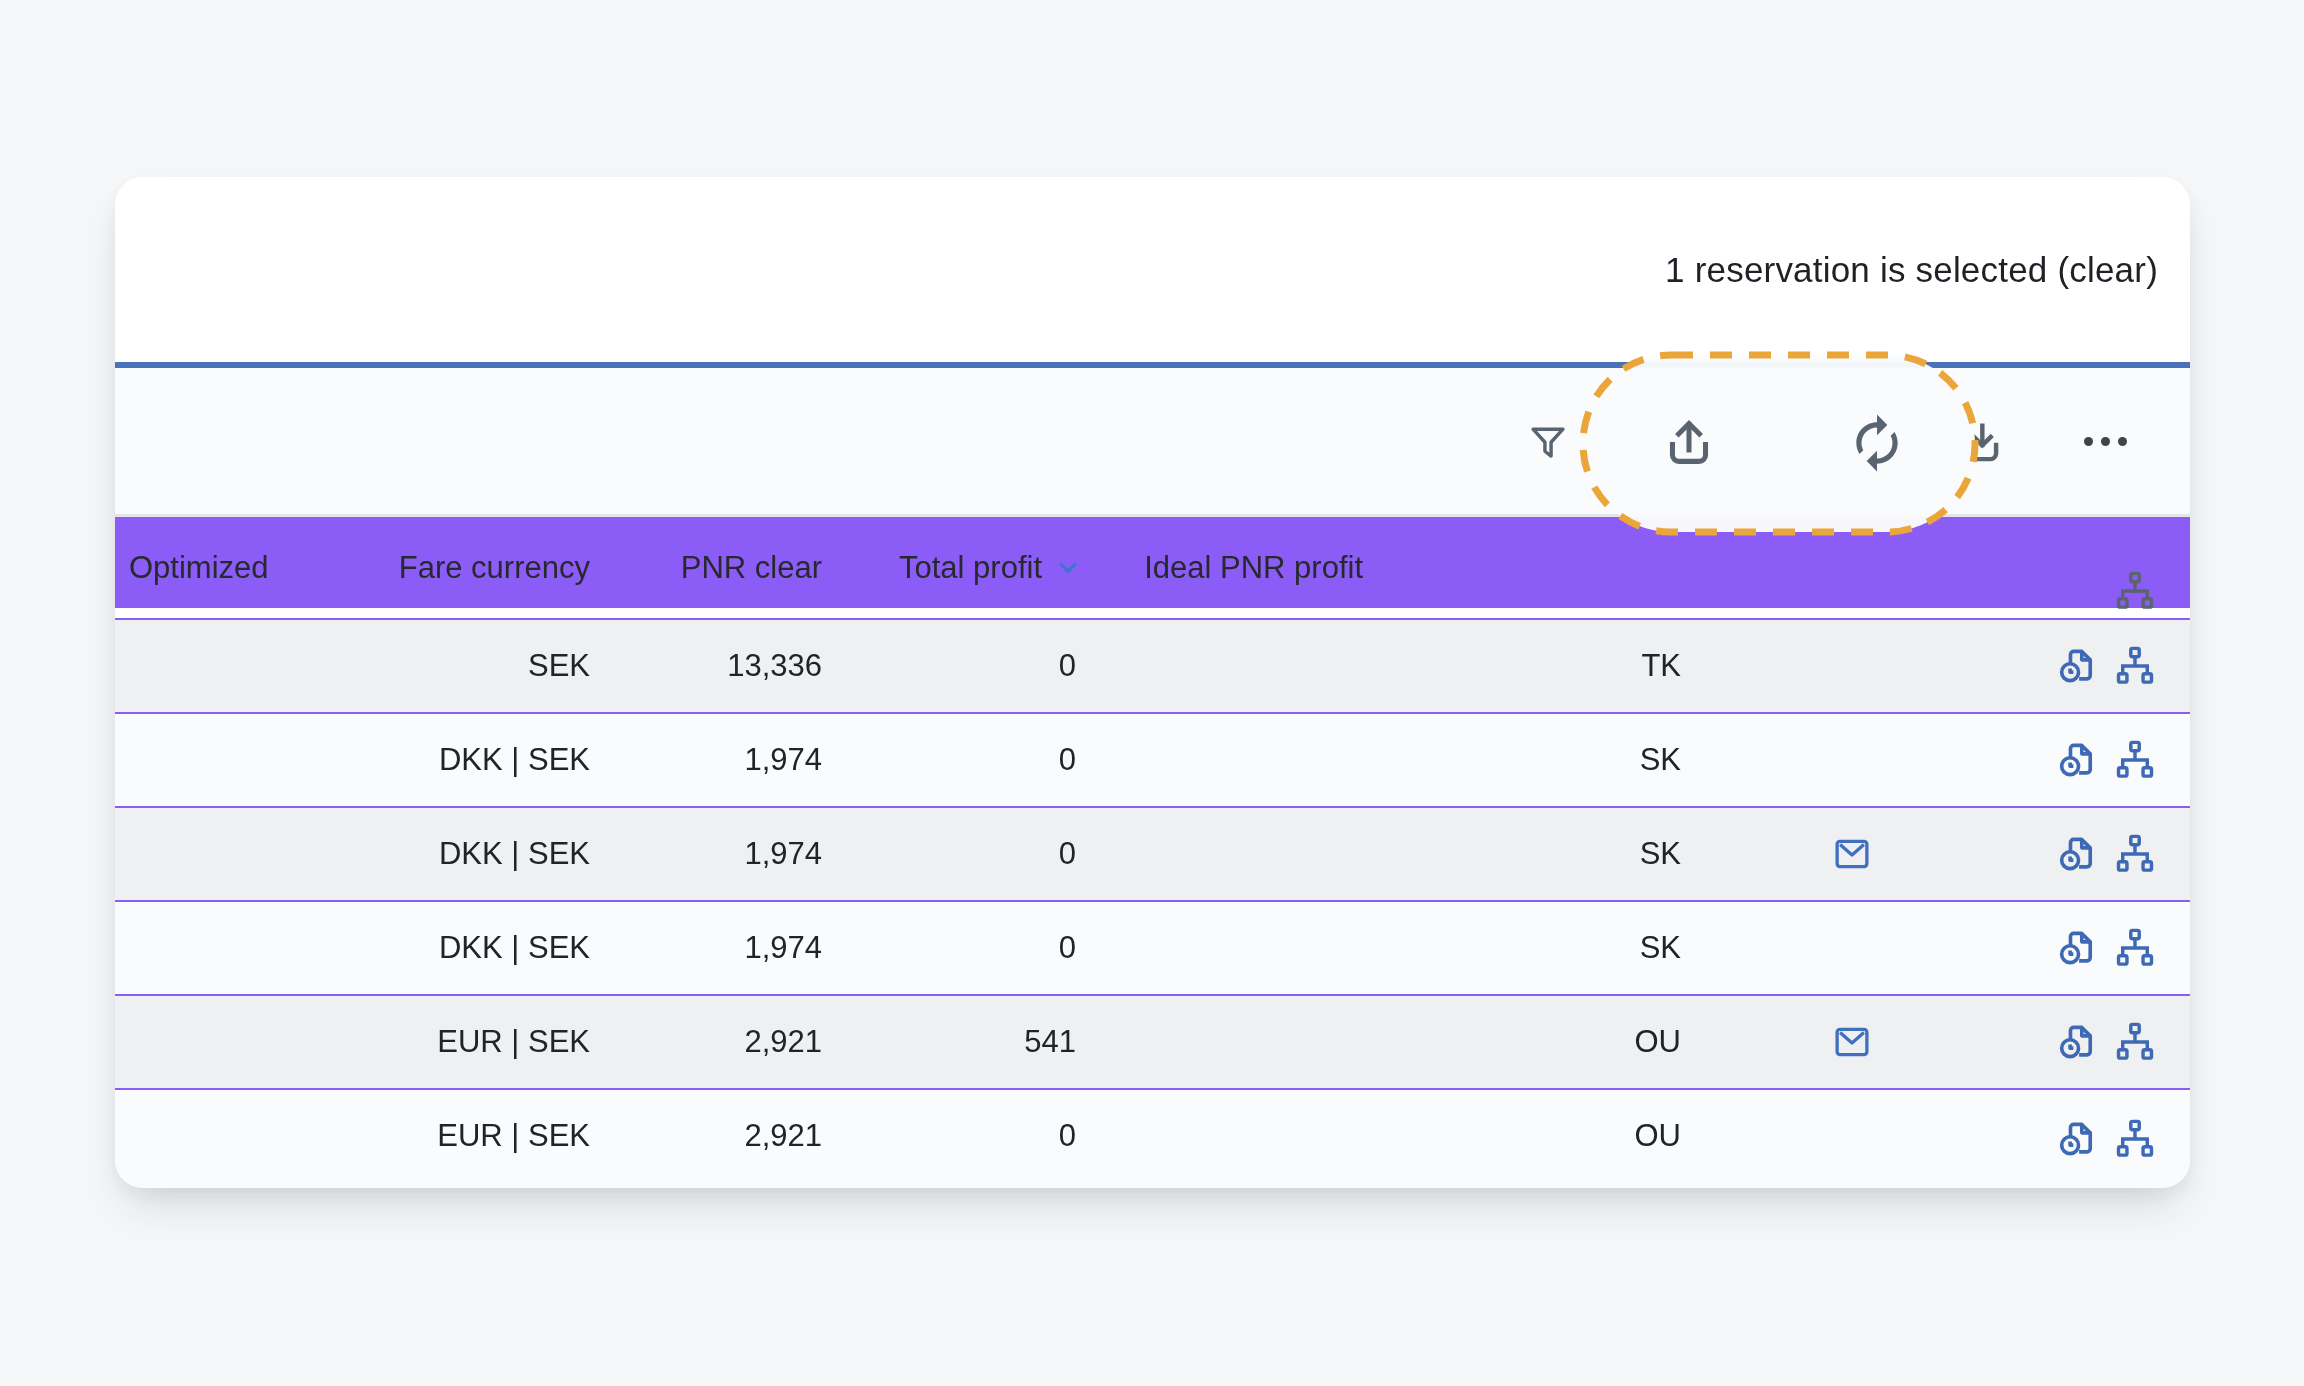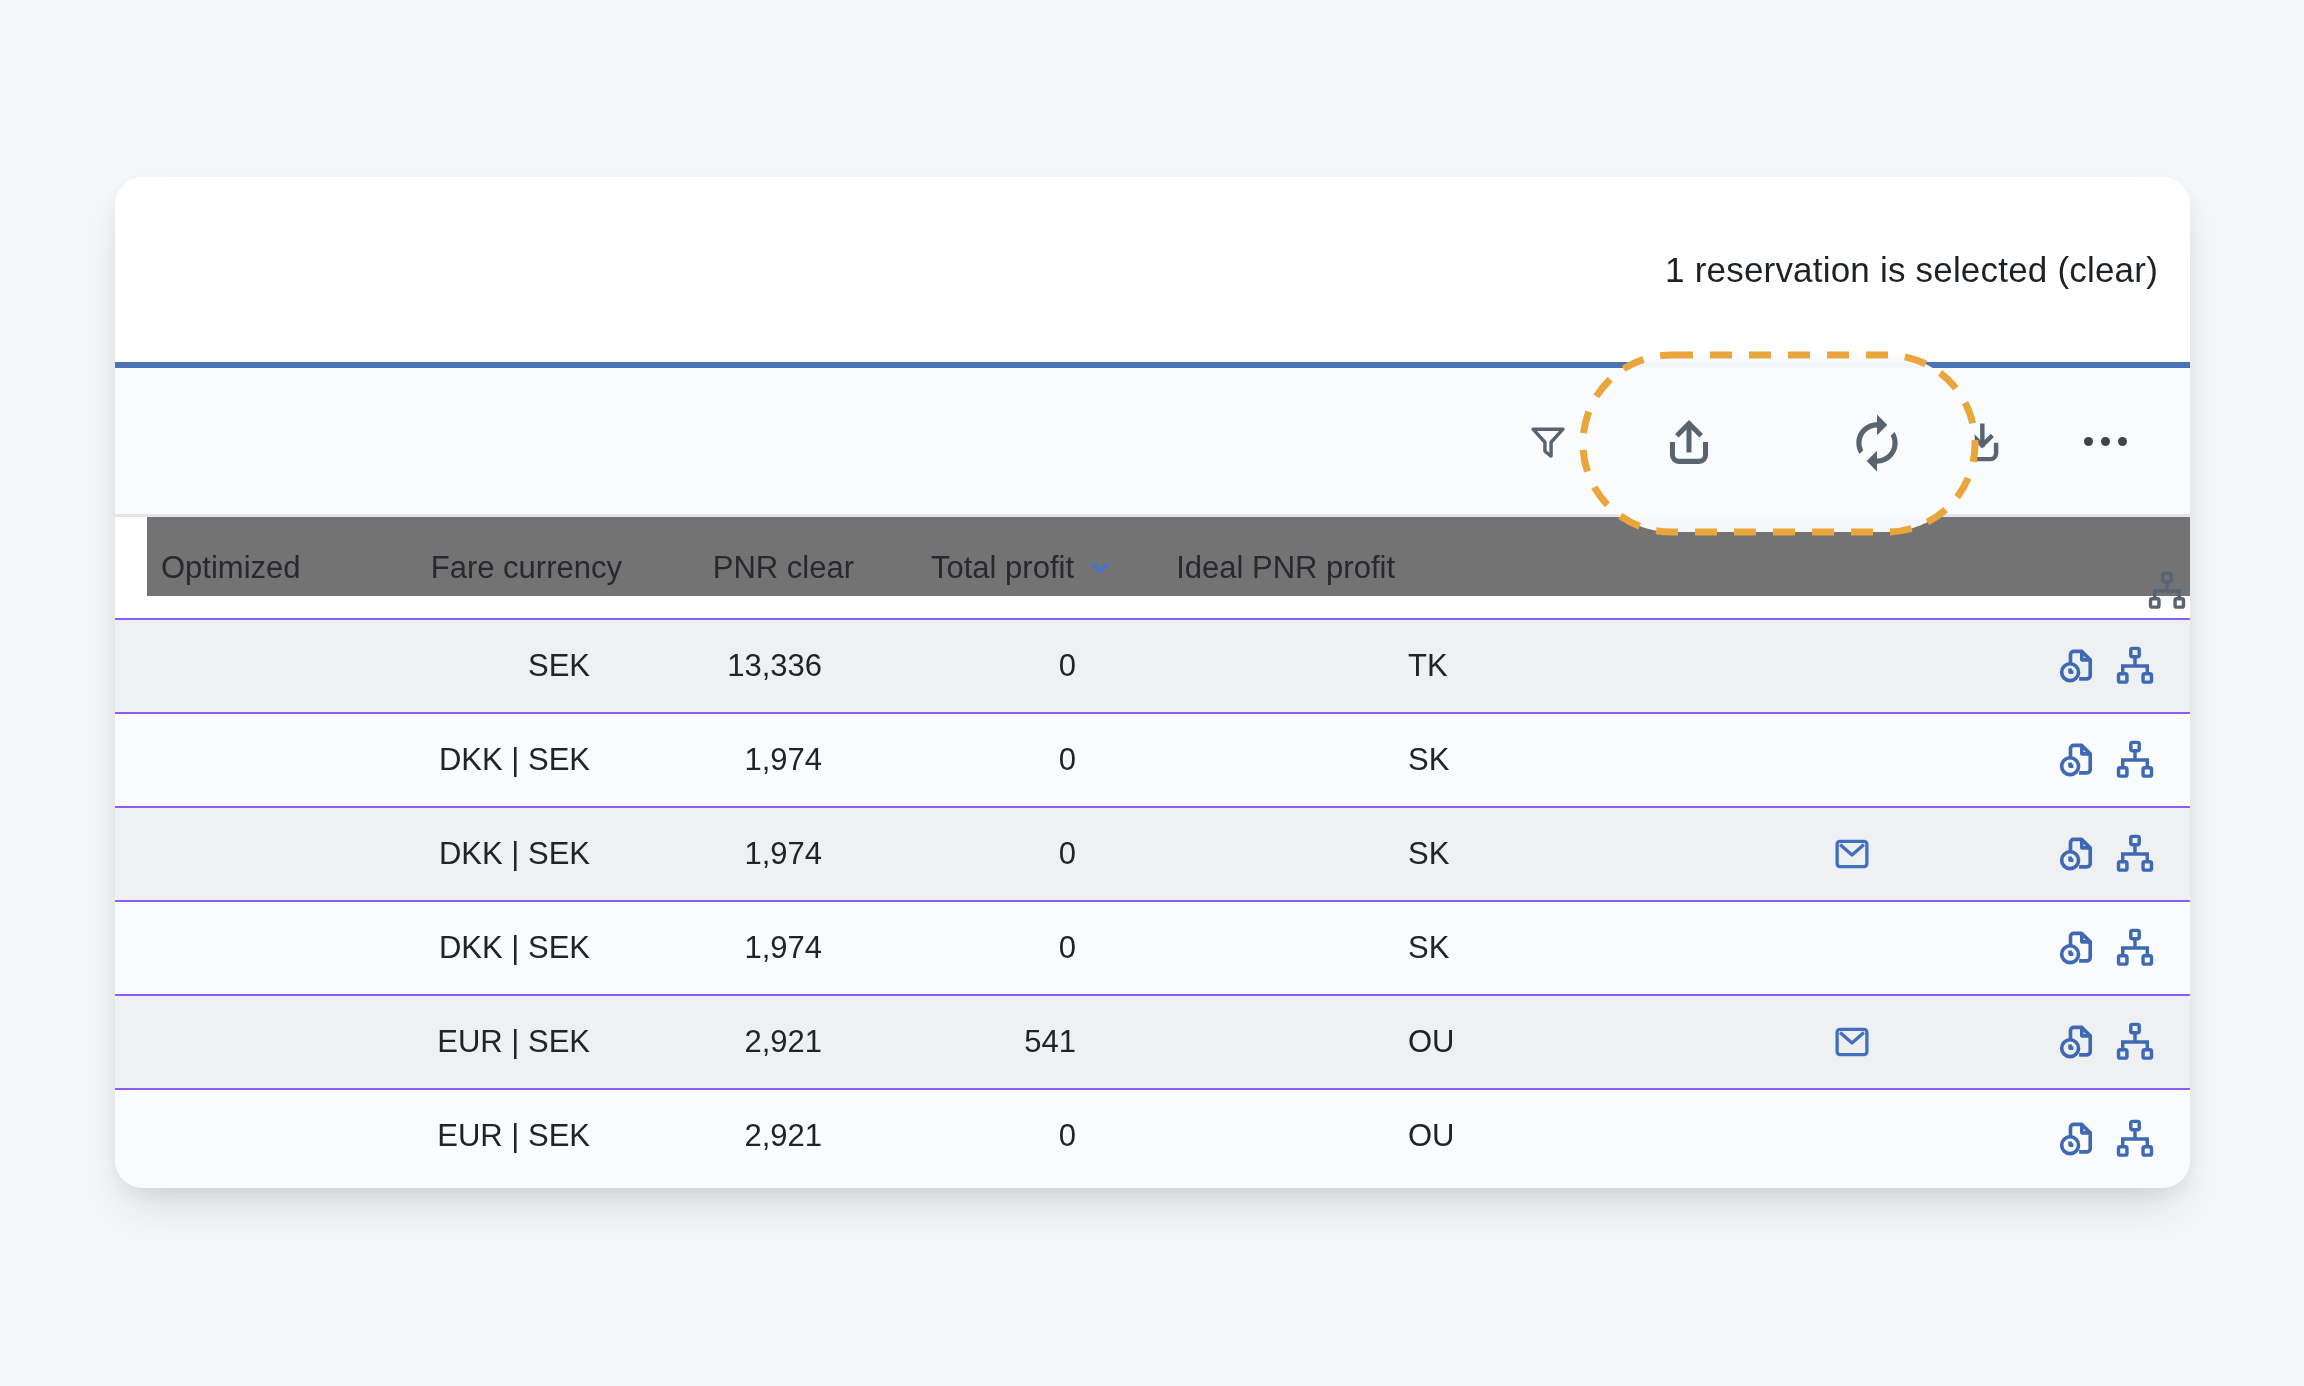--- a/index.html
+++ b/index.html
@@ -26,21 +26,21 @@
   .toolbar-divider{position:absolute;left:0;top:337px;width:100%;height:3px;background:#E4E5E8;}
   .tbicon{position:absolute;z-index:1;cursor:pointer;}
   .tbicon.filter{left:1410px;top:243px;}
   .tbicon.upload{left:1542px;top:234px;z-index:6;}
   .tbicon.refresh{left:1731px;top:235px;z-index:6;}
   .tbicon.download{left:1837px;top:238px;}
   .tbicon.more{left:1969px;top:258px;width:56px;height:12px;display:flex;align-items:center;}
   .more .dot{width:9px;height:9px;border-radius:50%;background:#3F434A;margin-right:8px;display:inline-block;}
   .highlight-ellipse{position:absolute;left:1461px;top:171px;z-index:5;pointer-events:none;}
   
-  .thead{position:absolute;left:0;top:340px;width:100%;height:79px;background:#737373;margin-left:32px;}
+  .thead{position:absolute;left:0;top:340px;width:100%;height:91px;background:#8b5cf6;}
   .th{
     position:absolute;top:0;height:101px;line-height:101px;font-size:31px;color:#27292E;
     white-space:nowrap;cursor:pointer;
   }
   .th-optimized{left:14px;}
   .th-fare{right:1600px;}
   .th-pnr{right:1368px;}
   .th-profit{right:1105px;}
   .th-ideal{right:827px;}
   .th-carrier{left:1293px;width:200px;text-align:center;}
@@ -51,21 +51,21 @@
   .row{position:relative;width:100%;height:94px;border-top:2px solid #8b5cf6;box-sizing:border-box;cursor:pointer;}
   .row.odd{background:#EFF0F2;}
   .row.even{background:#FAFBFC;}
   .row.last{height:100px;}
   .cell{
     position:absolute;top:0;height:100%;line-height:92px;font-size:31px;color:#202328;white-space:nowrap;
   }
   .c-fare{right:1600px;}
   .c-pnr{right:1368px;}
   .c-profit{right:1114px;}
-  .c-carrier{left:1293px;width:200px;text-align:left;}
+  .c-carrier{left:1366px;width:200px;text-align:right;}
   .rowicon{position:absolute;top:50%;transform:translateY(-50%);display:block;line-height:0;}
   .i-mail{left:1716px;}
   .i-doc{left:1939px;}
   .i-tree{left:1997px;}
 </style>
 </head>
 <body>
 
 <div class="card">
 

